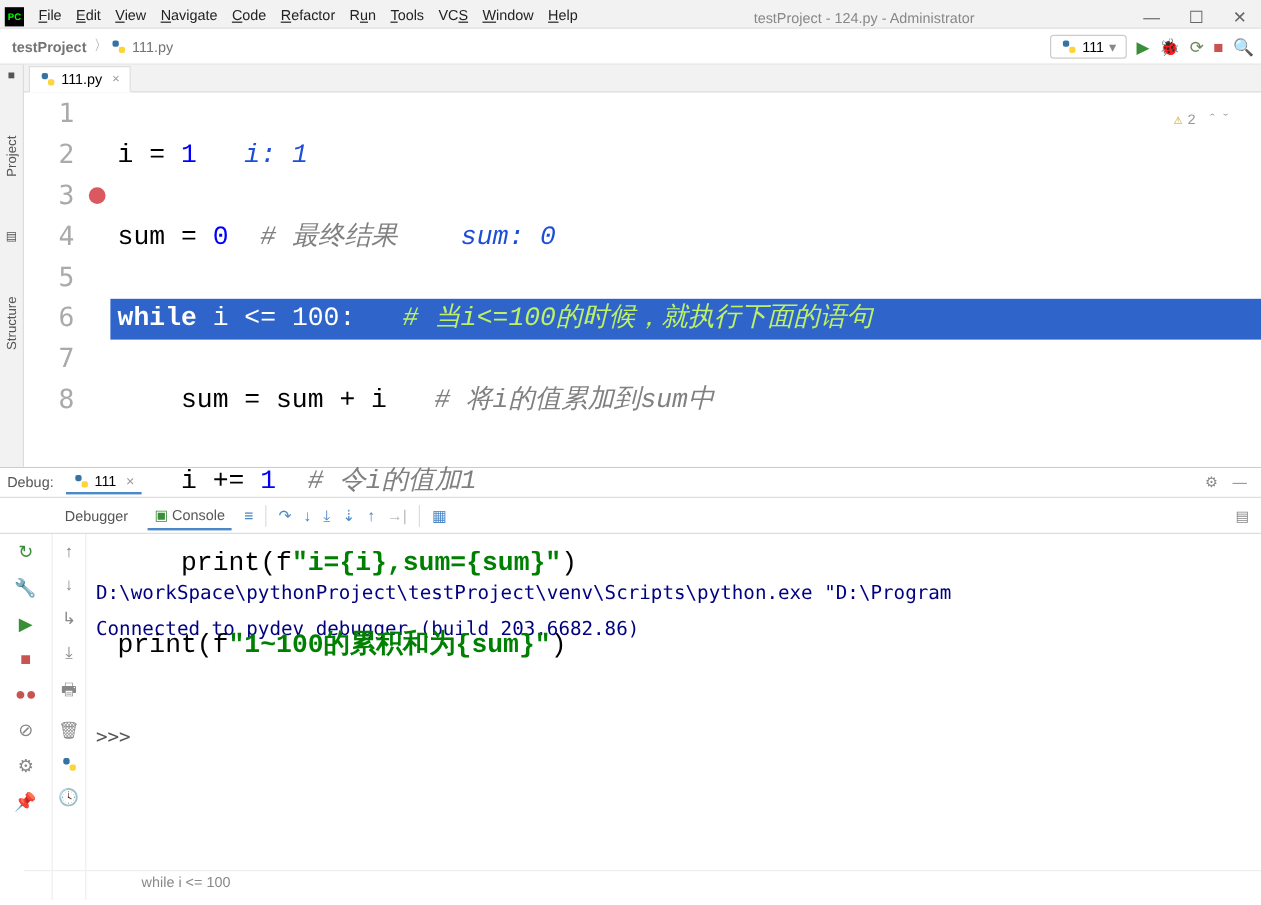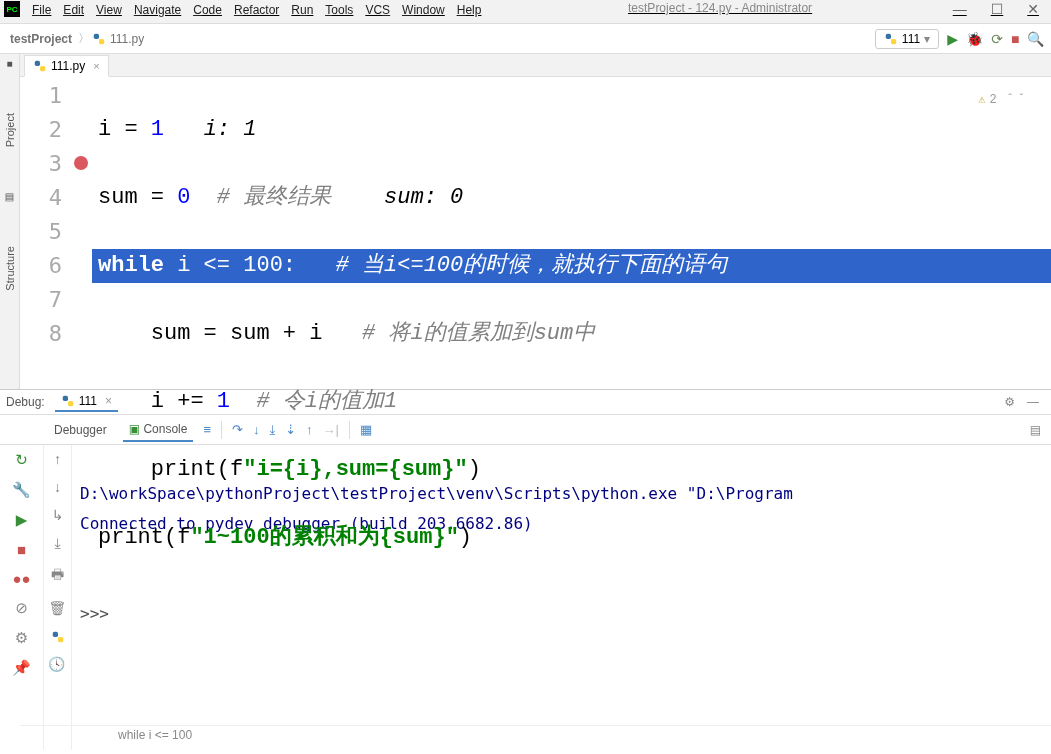--- a/index.html
+++ b/index.html
@@ -1,17 +1,17 @@
 <!DOCTYPE html>
 <html><head>
 <meta charset="utf-8">
 <style>
 * { margin: 0; padding: 0; box-sizing: border-box; }
 body { font-family: "Segoe UI", Arial, sans-serif; font-size: 12px; background: #fff; color: #000; width: 1051px; height: 754px; overflow: hidden; position: relative; }
-.titlebar { height: 24px; background: #f2f2f2; display: flex; align-items: flex-start; padding: 1px 4px; border-bottom: 1px solid #ddd; text-decoration: underline; }
+.titlebar { height: 24px; background: #f2f2f2; display: flex; align-items: flex-end; padding: 1px 4px; border-bottom: 1px solid #ddd; }
 .titlebar .logo { width: 16px; height: 16px; background: #000; color: #0f0; font-size: 8px; font-weight: bold; display: flex; align-items: center; justify-content: center; margin-right: 6px; }
 .titlebar .menu-item { padding: 2px 6px; cursor: pointer; color: #222; }
 .titlebar .menu-item u { text-decoration: underline; }
 .titlebar .title-text { flex: 1; text-align: center; color: #888; font-size: 12px; }
 .titlebar .win-controls { display: flex; gap: 24px; padding-right: 8px; color: #666; }
 .titlebar .win-controls span { cursor: pointer; font-size: 14px; }
 .navbar { height: 30px; background: #fff; border-bottom: 1px solid #ddd; display: flex; align-items: center; padding: 0 6px; }
 .navbar .crumb { padding: 2px 4px; font-weight: bold; color: #737373; }
 .navbar .crumb.file { font-weight: normal; }
 .navbar .chev { color: #999; padding: 0 2px; }
@@ -37,22 +37,22 @@
 .breakpoint-dot { width: 14px; height: 14px; background: #db5860; border-radius: 50%; position: relative; top: 79px; left: 4px; }
 .code-area { flex: 1; font-family: Consolas, "Courier New", monospace; font-size: 22px; line-height: 34px; padding-top: 2px; white-space: pre; position: relative; }
 .code-line { height: 34px; }
 .code-line.hl { background: #2f65ca; color: #fff; margin-left:-6px; padding-left:6px; }
 .tok-kw { color: #000080; font-weight: bold; }
 .tok-num { color: #0000ff; }
 .tok-cmt { color: #808080; font-style: italic; }
 .tok-str { color: #008000; font-weight: bold; }
 .tok-fn { color: #000; }
 .hl .tok-kw, .hl .tok-num, .hl .tok-fn { color: #fff; }
-.hl .tok-cmt { color: #ffffff; }
-.inline-hint { color: #000000; font-style: italic; }
+.hl .tok-cmt { color: #bef264; }
+.inline-hint { color: #1d4ed8; font-style: italic; }
 .editor-status { padding: 2px 0 2px 98px; color:#888; font-size:12px; border-top:1px solid #eee; }
 .warn-badge { position: absolute; top: 6px; right: 26px; display:flex; align-items:center; gap:4px; color:#999; font-size:12px; }
 .warn-badge .tri { color: #c9a227; }
 .debug-header { height: 26px; background:#fff; border-top: 1px solid #ccc; border-bottom: 1px solid #ddd; display:flex; align-items:center; padding: 0 6px; }
 .debug-header .lbl { color:#555; }
 .debug-header .debug-tab { margin-left: 10px; padding: 2px 6px; border-bottom: 2px solid #4a88c7; display:flex; align-items:center; gap:4px; }
 .debug-header .gear { margin-left:auto; color:#888; cursor:pointer; padding: 0 6px;}
 .debug-header .minus { color:#888; cursor:pointer; padding: 0 6px;}
 .debug-toolbar { height: 30px; border-bottom: 1px solid #ddd; display:flex; align-items:center; padding-left: 48px; gap: 10px; }
 .debug-toolbar .dbg-tab { padding: 4px 6px; color:#555; cursor:pointer; }

